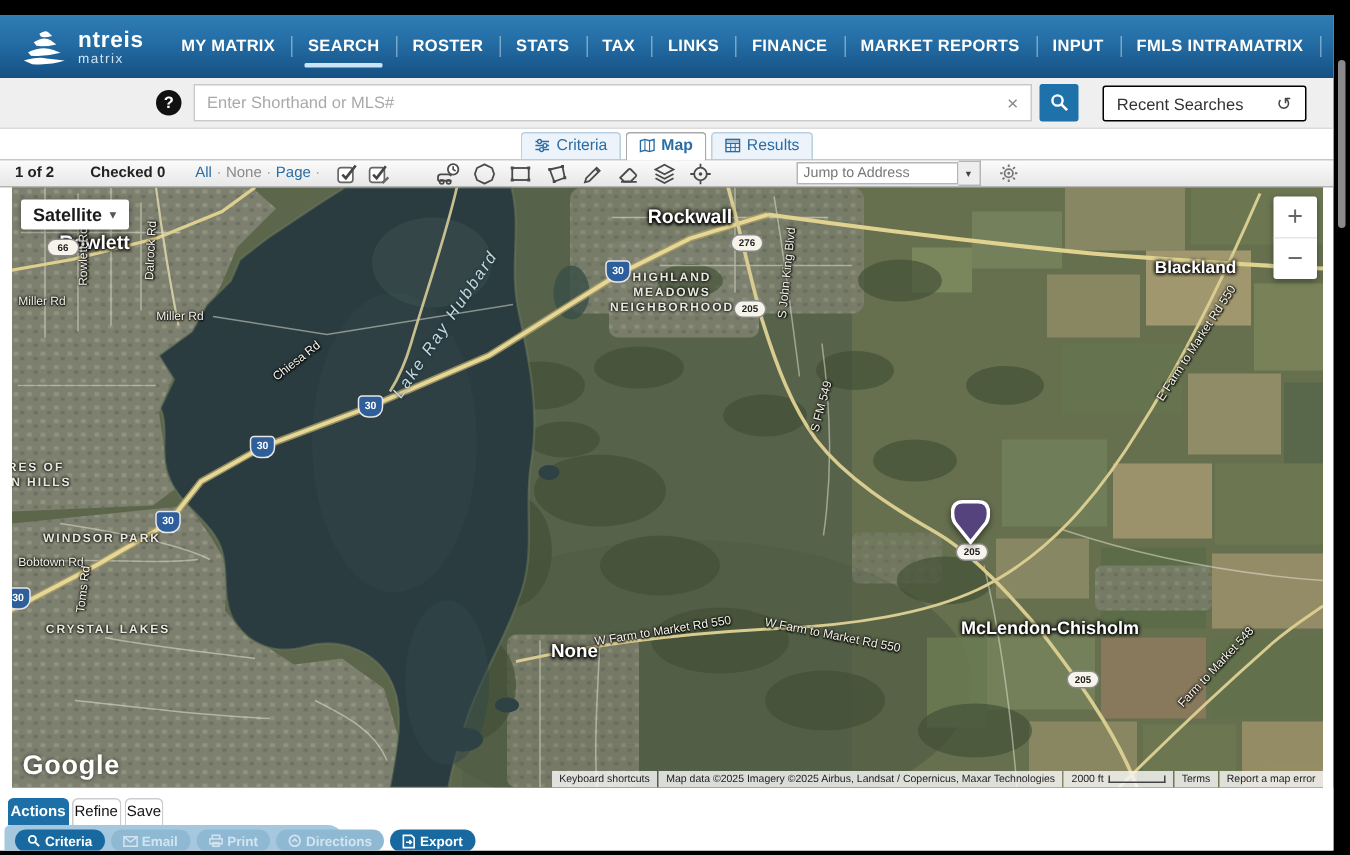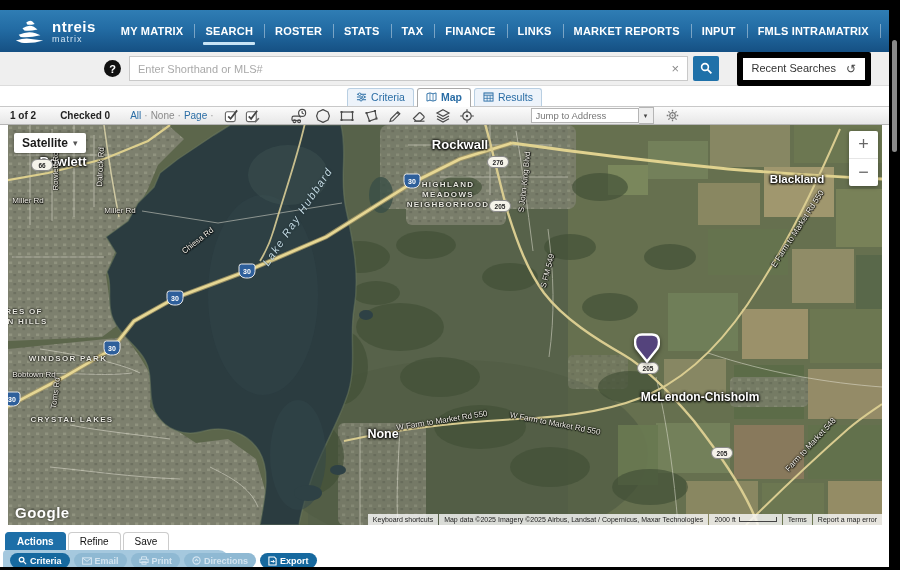--- a/index.html
+++ b/index.html
@@ -23,22 +23,22 @@
 
   
   .searchrow{height:33px;background:#efefef;border-bottom:1px solid #dcdcdc;display:flex;align-items:center;}
   .help{width:17px;height:17px;background:#111;color:#fff;border-radius:50%;display:flex;align-items:center;justify-content:center;
     font-size:11px;font-weight:bold;margin-left:104px;}
   .searchbox{display:flex;align-items:center;width:545px;height:23px;background:#fff;border:1px solid #c9c9c9;margin-left:8px;padding:0 6px;}
   .searchbox input{flex:1;border:none;outline:none;font-size:11px;color:#555;font-family:inherit;background:transparent;}
   .searchbox input::placeholder{color:#a9a9a9;}
   .clear-x{color:#8a8a8a;font-size:13px;padding:0 2px;cursor:pointer;}
   .searchbtn{width:26px;height:25px;background:#1f71a9;border:none;border-radius:2px;margin-left:5px;display:flex;align-items:center;justify-content:center;cursor:pointer;}
-  .recent{margin-left:auto;margin-right:18px;background:#fff;border:6px solid #000000;border-radius:2px;padding:4px 9px;
-    font-size:11px;color:#333;display:flex;align-items:flex-start;gap:10px;cursor:pointer;white-space:nowrap;}
+  .recent{margin-left:auto;margin-right:18px;background:#fff;border:1px solid #000000;border-radius:2px;padding:4px 9px;
+    font-size:11px;color:#333;display:flex;align-items:flex-end;gap:22px;cursor:pointer;white-space:nowrap;}
   .recent .hist{font-size:12px;color:#444;}
 
   
   .tabsrow{height:20px;background:#fff;display:flex;justify-content:center;align-items:flex-end;gap:3px;position:relative;}
   .vtab{display:flex;align-items:center;gap:4px;font-size:10.5px;color:#2a6da5;background:#edf3fa;
     border:1px solid #b9cfe2;border-bottom:none;border-radius:3px 3px 0 0;padding:2px 8px 3px;cursor:pointer;}
   .vtab.active{background:#fff;border-color:#a9a9a9;font-weight:bold;position:relative;z-index:2;margin-bottom:-1px;padding-bottom:4px;}
   .vtab svg{display:block;}
 
   
@@ -71,31 +71,31 @@
   .shield{position:absolute;display:flex;align-items:center;justify-content:center;pointer-events:none;font-weight:bold;}
   .shield.i{width:15px;height:13px;background:#2e5f9b;border:1px solid #e8e8e8;border-radius:3px 3px 7px 7px;color:#fff;font-size:7px;}
   .shield.o{min-width:16px;height:10px;background:#f5f3ea;border:1px solid #8a8a8a;border-radius:6px;color:#222;font-size:6.5px;padding:0 2px;}
   #marker{position:absolute;filter:drop-shadow(0 2px 2px rgba(0,0,0,.5));cursor:pointer;}
   .layerbtn{position:absolute;left:6px;top:8px;background:#fff;border-radius:2px;box-shadow:0 1px 4px rgba(0,0,0,.35);
     padding:3px 8px;font-size:12px;font-weight:bold;color:#1a1a1a;display:flex;align-items:center;gap:5px;cursor:pointer;}
   .layerbtn .caret{font-size:9px;color:#555;font-weight:normal;}
   .zoomctl{position:absolute;right:4px;top:6px;width:29px;background:#fff;border-radius:2px;box-shadow:0 1px 4px rgba(0,0,0,.35);overflow:hidden;}
   .zoomctl div{height:27px;display:flex;align-items:center;justify-content:center;font-size:18px;color:#666;cursor:pointer;}
   .zoomctl div:first-child{border-bottom:1px solid #e6e6e6;}
-  .glogo{position:absolute;left:7px;bottom:4px;color:#fff;font-size:15px;font-weight:bold;letter-spacing:.5px;
+  .glogo{position:absolute;left:7px;bottom:4px;color:#fff;font-size:18px;font-weight:bold;letter-spacing:.5px;
     text-shadow:0 0 3px rgba(0,0,0,.6);pointer-events:none;}
   .attrib{position:absolute;right:0;bottom:0;display:flex;align-items:stretch;font-size:7px;color:#222;}
   .attrib .chip{background:rgba(248,248,248,.82);padding:2px 5px;margin-left:1px;display:flex;align-items:center;gap:3px;white-space:nowrap;}
   .attrib .lnkc{cursor:pointer;}
   .scalebar{display:inline-block;width:36px;height:4px;border:1px solid #444;border-top:none;}
 
   
   .actions-area{padding:6px 0 0 3px;background:#fff;}
   .atabs{display:inline-flex;align-items:flex-end;gap:2px;background:#fff;border-radius:0 10px 0 0;padding:0 16px 0 2px;height:18px;}
-  .atab{font-size:10px;padding:3px 11px;border-radius:4px 4px 0 0;cursor:pointer;border:1px solid #ccc;border-bottom:none;background:#fff;color:#111;margin-top:38px;}
+  .atab{font-size:10px;padding:3px 1px;border-radius:4px 4px 0 0;cursor:pointer;border:1px solid #ccc;border-bottom:none;background:#fff;color:#111;margin-top:38px;}
   .atab.active{background:#1d6fa8;color:#fff;font-weight:bold;border-color:#1d6fa8;}
   .abar{width:219px;height:21px;background:#a5c8de;border-radius:4px 11px 11px 4px;display:flex;align-items:center;padding-left:7px;gap:4px;}
   .abtn{height:15px;border-radius:8px;font-size:9px;font-weight:bold;display:flex;align-items:center;gap:3px;padding:0 8px;cursor:pointer;border:none;font-family:inherit;white-space:nowrap;}
   .abtn.on{background:#17699f;color:#fff;}
   .abtn.off{background:#8fb9d3;color:#d3e4f0;cursor:default;}
 </style>
 </head>
 <body>
 
 <div id="app">
@@ -112,22 +112,22 @@
         <div class="l1">ntreis</div>
         <div class="l2">matrix</div>
       </div>
     </div>
     <div class="nav-items" id="nav-items">
         <div class="nav-item">MY MATRIX</div>
         <div class="nav-item active">SEARCH</div>
         <div class="nav-item">ROSTER</div>
         <div class="nav-item">STATS</div>
         <div class="nav-item">TAX</div>
+        <div class="nav-item">LINKS</div>
         <div class="nav-item">FINANCE</div>
-        <div class="nav-item">LINKS</div>
         <div class="nav-item">MARKET REPORTS</div>
         <div class="nav-item">INPUT</div>
         <div class="nav-item">FMLS INTRAMATRIX</div>
         <div class="nav-item">OMNI</div>
       </div>
 
   </div>
 
   <div class="searchrow">
     <div class="help">?</div>
@@ -386,21 +386,21 @@
         <path d="M336,316 C390,304 450,297 510,294 C560,292 610,284 644,268 C690,246 724,206 752,160 C780,116 806,64 832,4" stroke="#d9cc90" stroke-width="2"></path>
         <path d="M738,400 C770,368 806,334 840,304 C854,292 864,286 874,279" stroke="#d9cc90" stroke-width="2"></path>
       </g>
     </svg>
 
     <div id="map-labels">
         <div class="mlabel city" style="left: 55px; top: 37px; font-size: 13px; transform: translate(-50%, -50%);">Rowlett</div>
         <div class="mlabel city" style="left: 452px; top: 20px; font-size: 13px; transform: translate(-50%, -50%);">Rockwall</div>
         <div class="mlabel city" style="left: 789px; top: 54px; font-size: 11.5px; transform: translate(-50%, -50%);">Blackland</div>
         <div class="mlabel city" style="left: 375px; top: 310px; font-size: 12.5px; transform: translate(-50%, -50%);">None</div>
-        <div class="mlabel city" style="left: 692px; top: 272px; font-size: 12px; transform: translate(-50%, -50%);">McLendon-Chisholm</div>
+        <div class="mlabel city" style="left: 692px; top: 294px; font-size: 12px; transform: translate(-50%, -50%);">McLendon-Chisholm</div>
         <div class="mlabel hood" style="left: 440px; top: 70px; transform: translate(-50%, -50%);">HIGHLAND
 MEADOWS
 NEIGHBORHOOD</div>
         <div class="mlabel hood" style="left: 60px; top: 234px; transform: translate(-50%, -50%);">WINDSOR PARK</div>
         <div class="mlabel hood" style="left: 64px; top: 295px; transform: translate(-50%, -50%);">CRYSTAL LAKES</div>
         <div class="mlabel hood" style="left: 16px; top: 192px; transform: translate(-50%, -50%);">RES OF
 RN HILLS</div>
         <div class="mlabel water" style="left: 290px; top: 92px; transform: translate(-50%, -50%) rotate(-56deg);">Lake Ray Hubbard</div>
         <div class="mlabel road" style="left: 20px; top: 76px; transform: translate(-50%, -50%);">Miller Rd</div>
         <div class="mlabel road" style="left: 112px; top: 86px; transform: translate(-50%, -50%);">Miller Rd</div>

